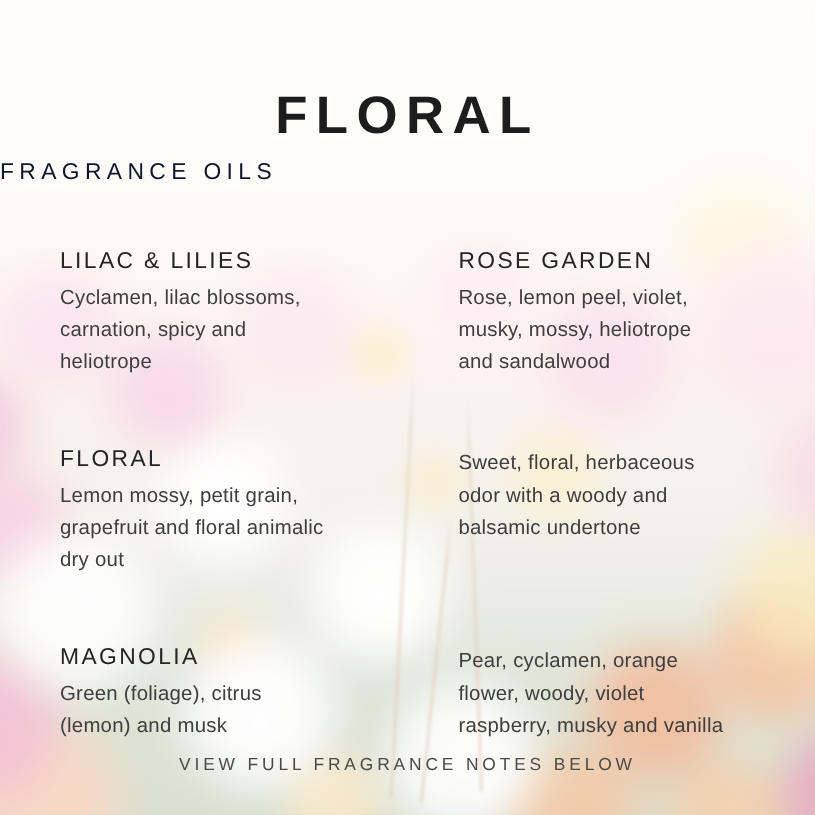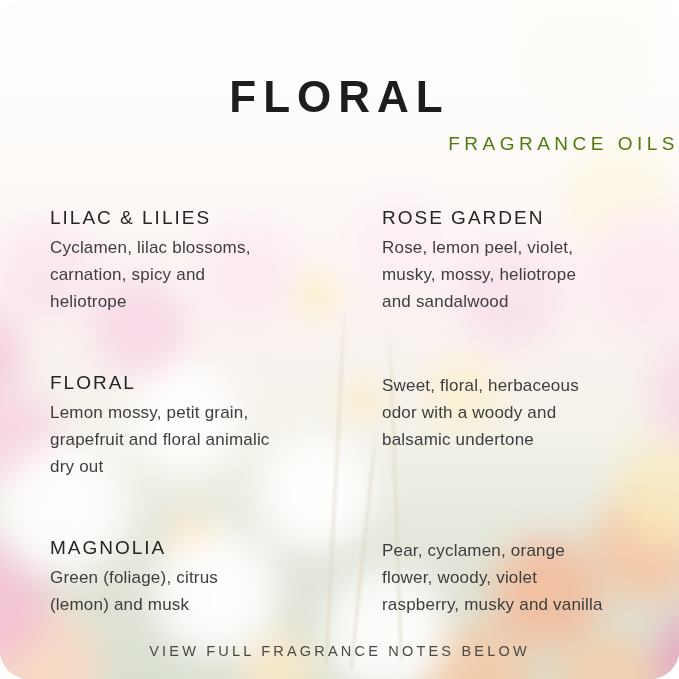--- a/index.html
+++ b/index.html
@@ -3,21 +3,20 @@
 <meta charset="utf-8">
 <style>
   html, body { margin: 0; padding: 0; background: #ffffff; }
   .poster {
     position: relative;
     width: 679px;
     height: 679px;
     overflow: hidden;
     font-family: "Liberation Sans", sans-serif;
     background: #fcf6ee;
-    border-radius: 29px;
   }
   
   .bg-layer { position: absolute; pointer-events: none; }
   .bg-base {
     inset: 0;
     background: linear-gradient(180deg,
       #fcf6ee 0%, #fbf0e5 14%, #f8e8e0 28%, #f5dfdc 42%,
       #f1dcd6 52%, #ecdfd2 62%, #e2e3d2 76%, #d8dfca 90%, #d5ddc8 100%);
   }
   .bg-bokeh {
@@ -81,26 +80,26 @@
     margin: 72px 0 0 0;
     text-align: center;
     font-size: 44px;
     line-height: 50px;
     font-weight: 600;
     letter-spacing: 7px;
     color: #1d1d1d;
   }
   .subtitle {
     margin: 9px 0 0 0;
-    text-align: right;
+    text-align: left;
     font-size: 19px;
     line-height: 26px;
     font-weight: 400;
     letter-spacing: 4.5px;
-    color: #4d7c0f;
+    color: #0f172a;
   }
   .grid {
     margin: 47px 36px 0 50px;
     display: grid;
     grid-template-columns: 304px 1fr;
     grid-auto-rows: 137px;
     gap: 28px;
   }
   .entry-name {
     margin: 0;
@@ -114,21 +113,21 @@
     margin: 3px 0 0 0;
     font-size: 17px;
     line-height: 27px;
     letter-spacing: 0.2px;
     color: #3e3e3e;
     white-space: pre-line;
   }
   .footer {
     position: absolute;
     left: 0; right: 0;
-    bottom: 20px;
+    bottom: 33px;
     text-align: center;
     font-size: 14.5px;
     letter-spacing: 3.2px;
     color: #4b4b45;
   }
 </style>
 </head>
 <body>
 
 <div class="poster">

